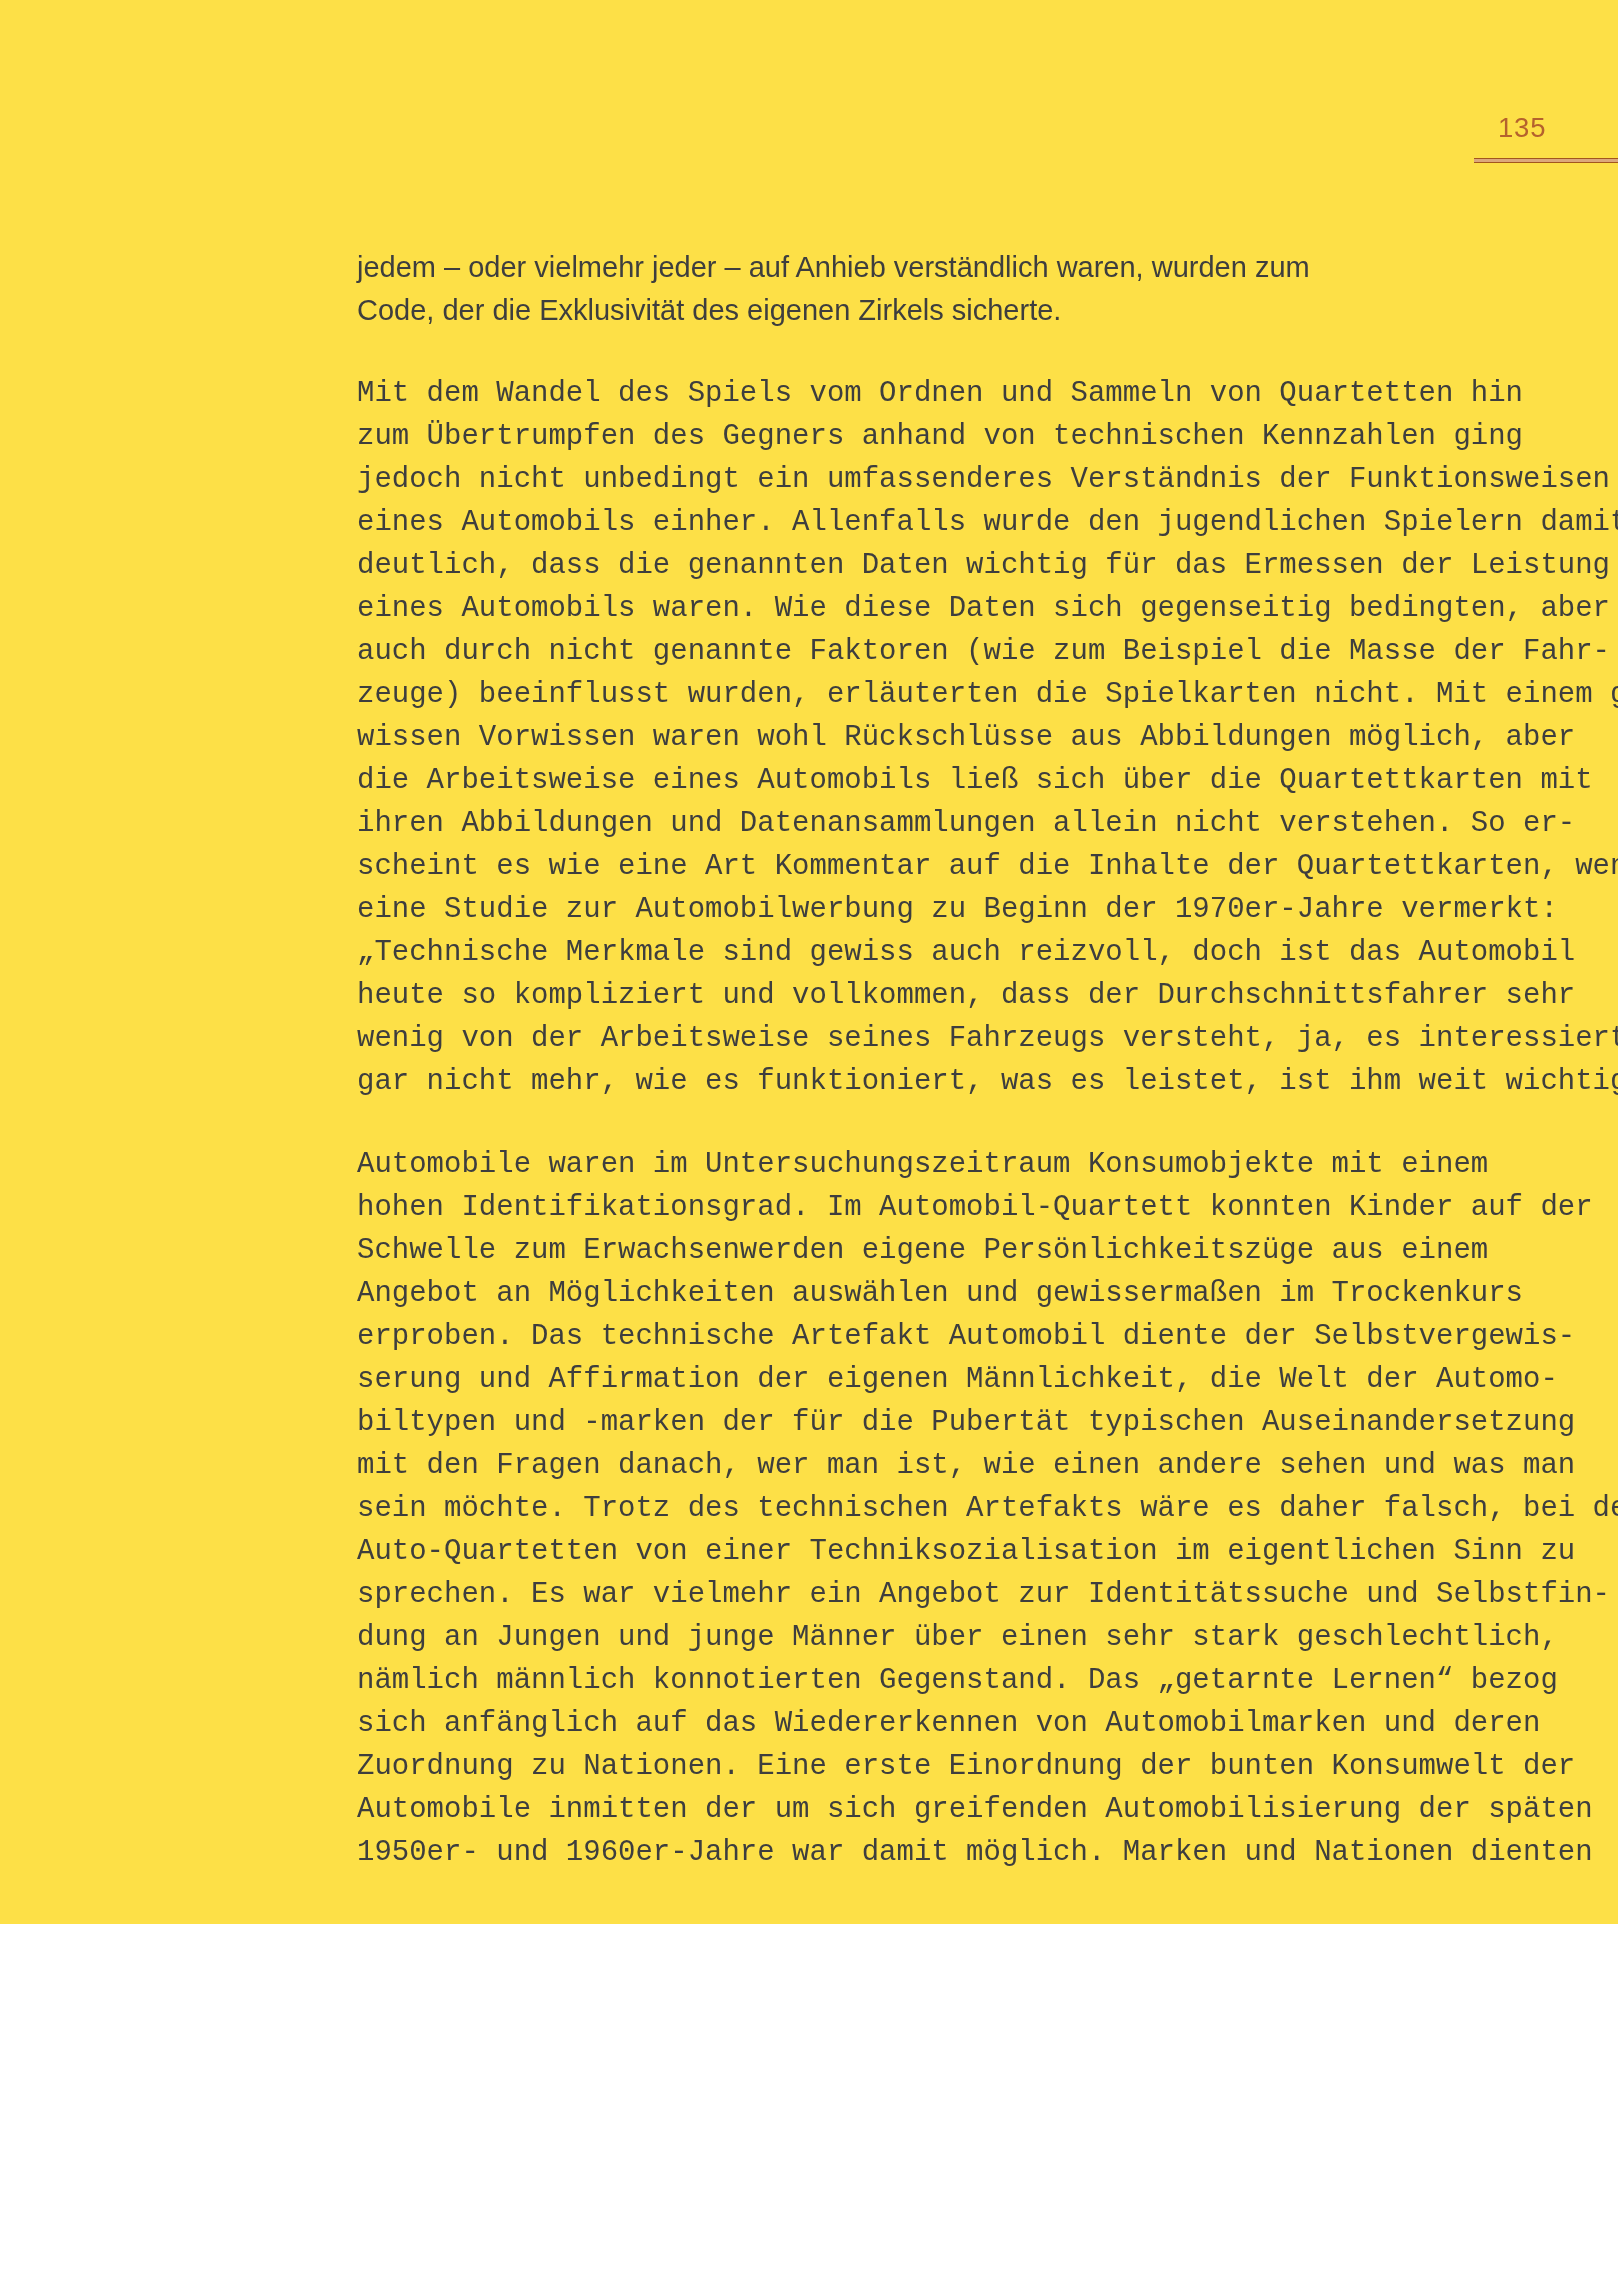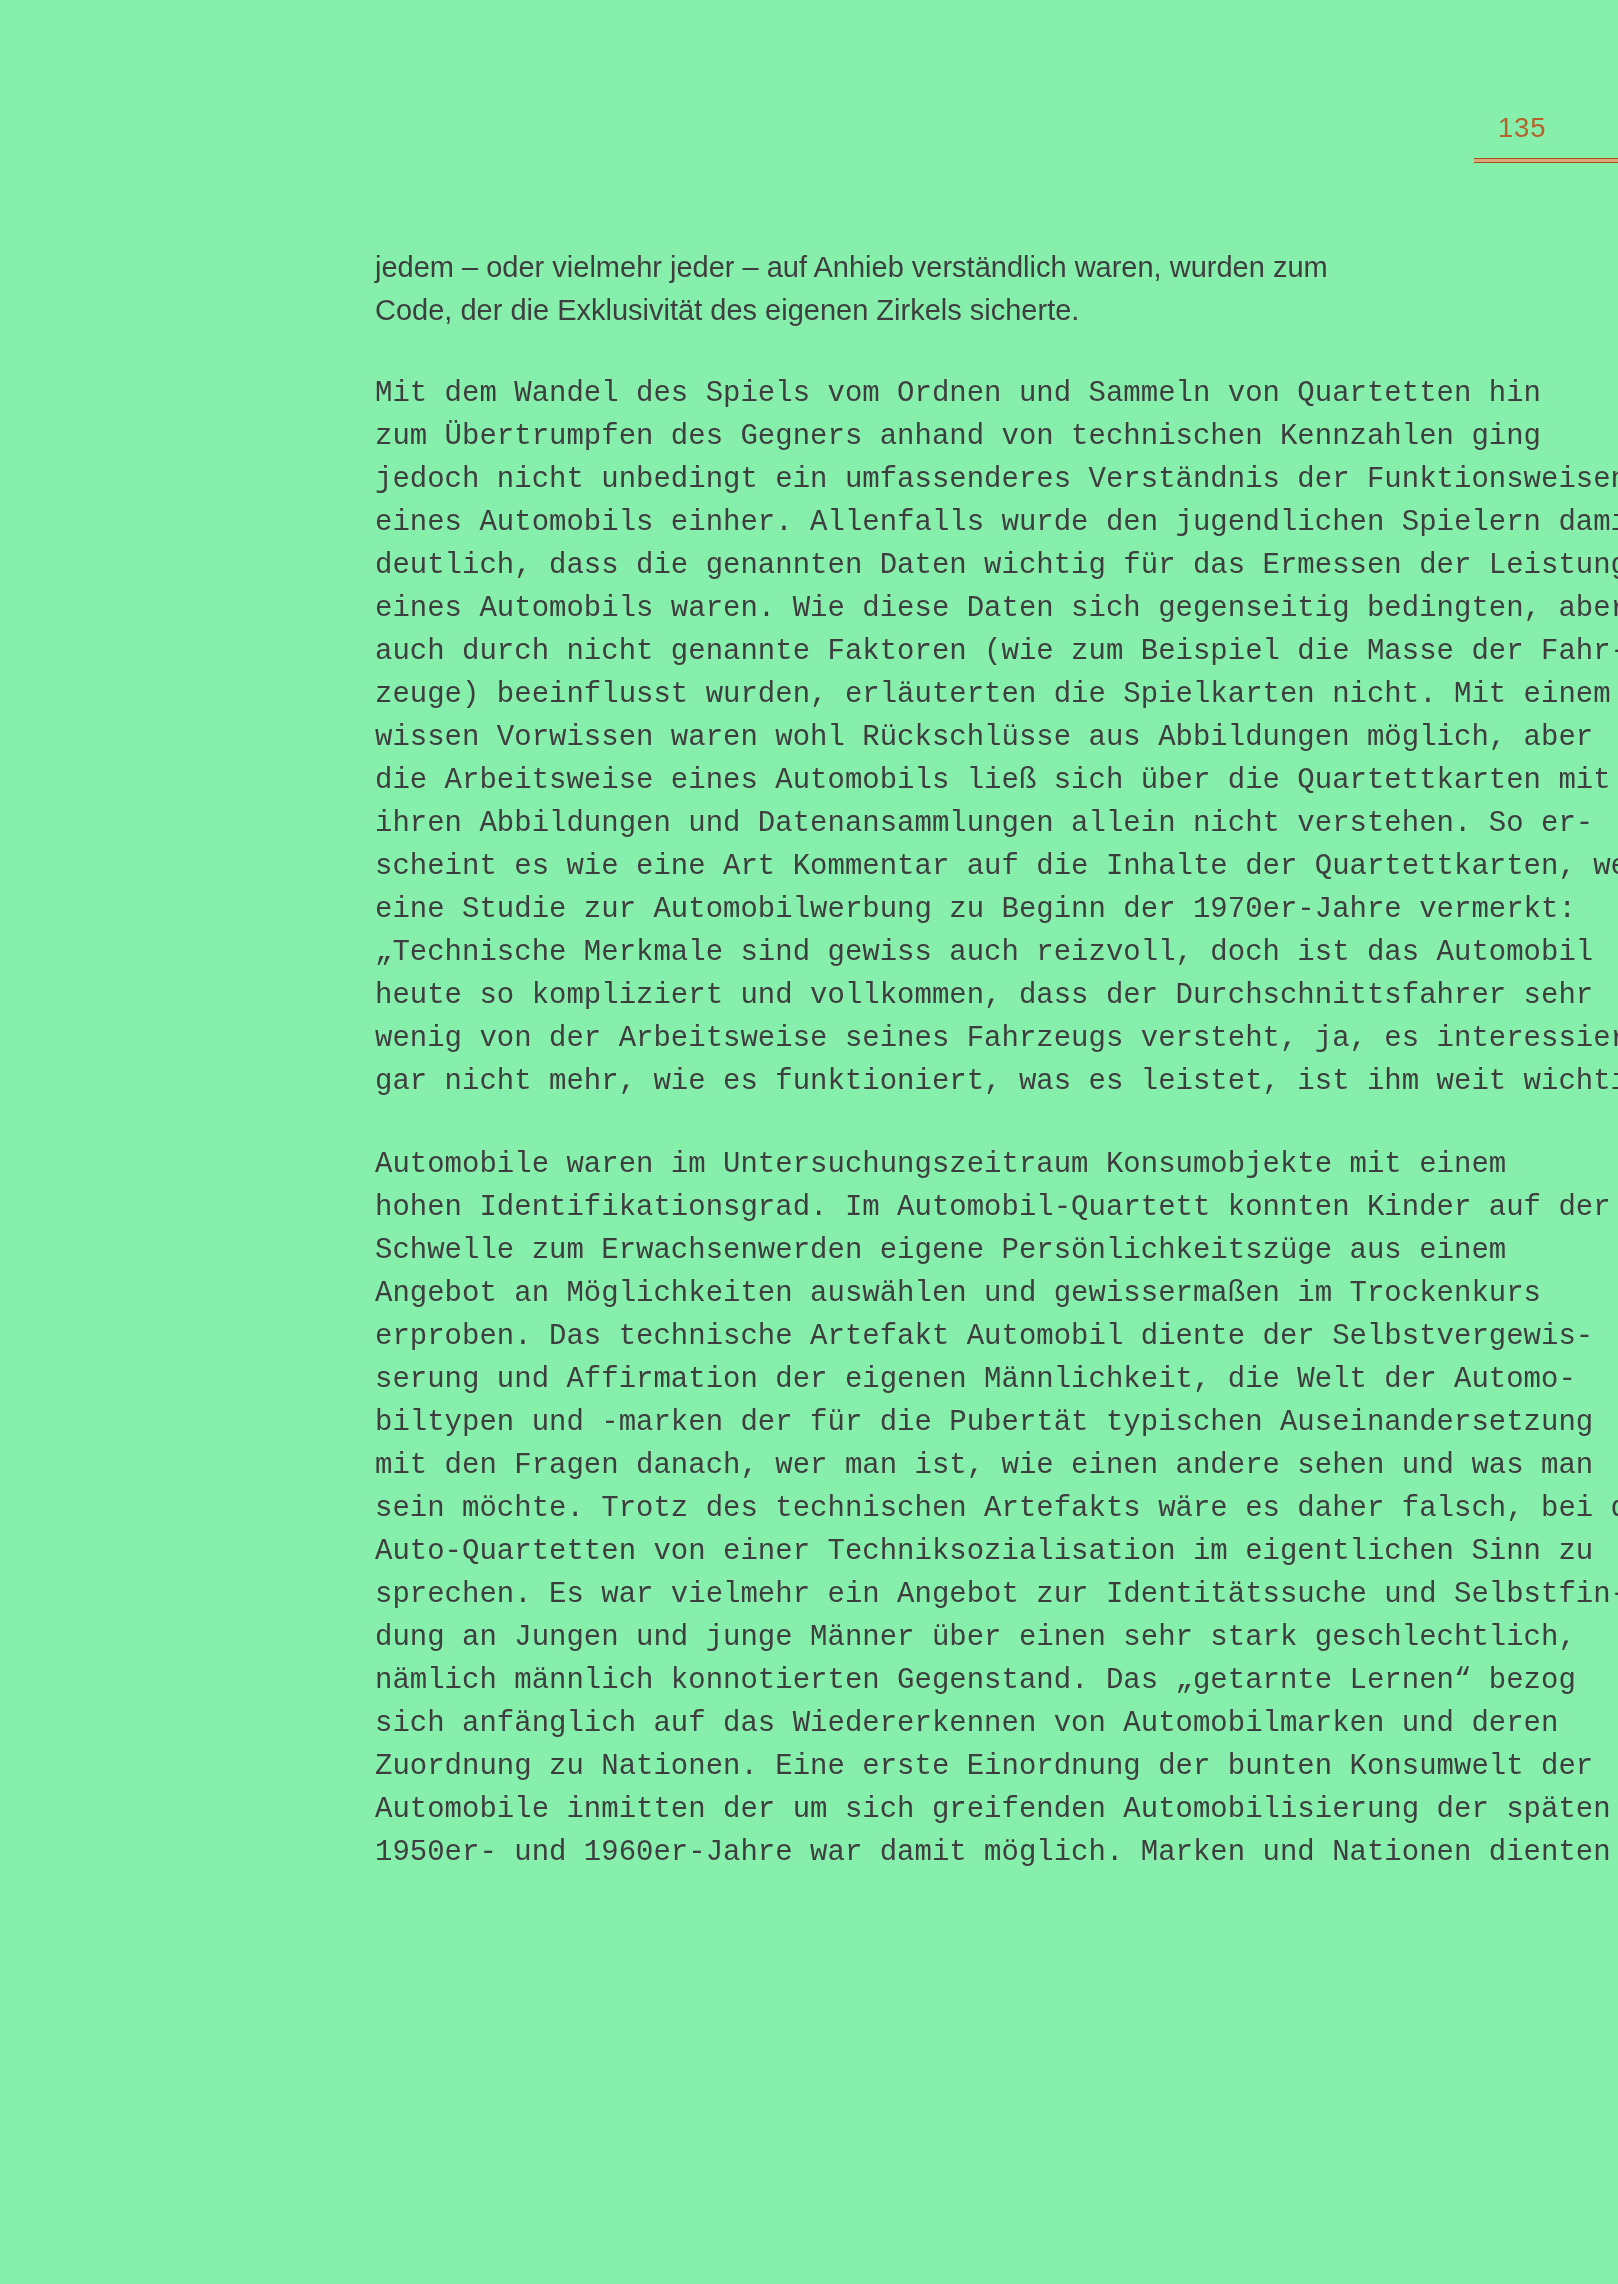--- a/index.html
+++ b/index.html
@@ -3,22 +3,22 @@
 <meta charset="utf-8">
 <style>
   html, body {
     margin: 0;
     padding: 0;
     background: #ffffff;
   }
   .page {
     position: relative;
     width: 1618px;
-    height: 2284px;
-    background: #86efac;
+    height: 1924px;
+    background: #fde047;
     overflow: hidden;
     font-family: "Liberation Sans", sans-serif;
   }
   .page-number {
     position: absolute;
     top: 112px;
     left: 1498px;
     font-size: 27.5px;
     font-weight: 300;
     letter-spacing: 0.8px;
@@ -29,21 +29,21 @@
     top: 158px;
     left: 1474px;
     right: 0;
     height: 3.2px;
     background: #dca87c;
     border-top: 1.6px solid #a2561e;
     border-bottom: 1.6px solid #a2561e;
   }
   .text-block {
     position: absolute;
-    left: 375px;
+    left: 357px;
     top: 246px;
     width: 1157px;
     color: #3e3e3e;
     font-size: 29px;
     font-weight: 300;
     line-height: 43px;
   }
   .body-para {
     margin: 0;
     white-space: pre;

